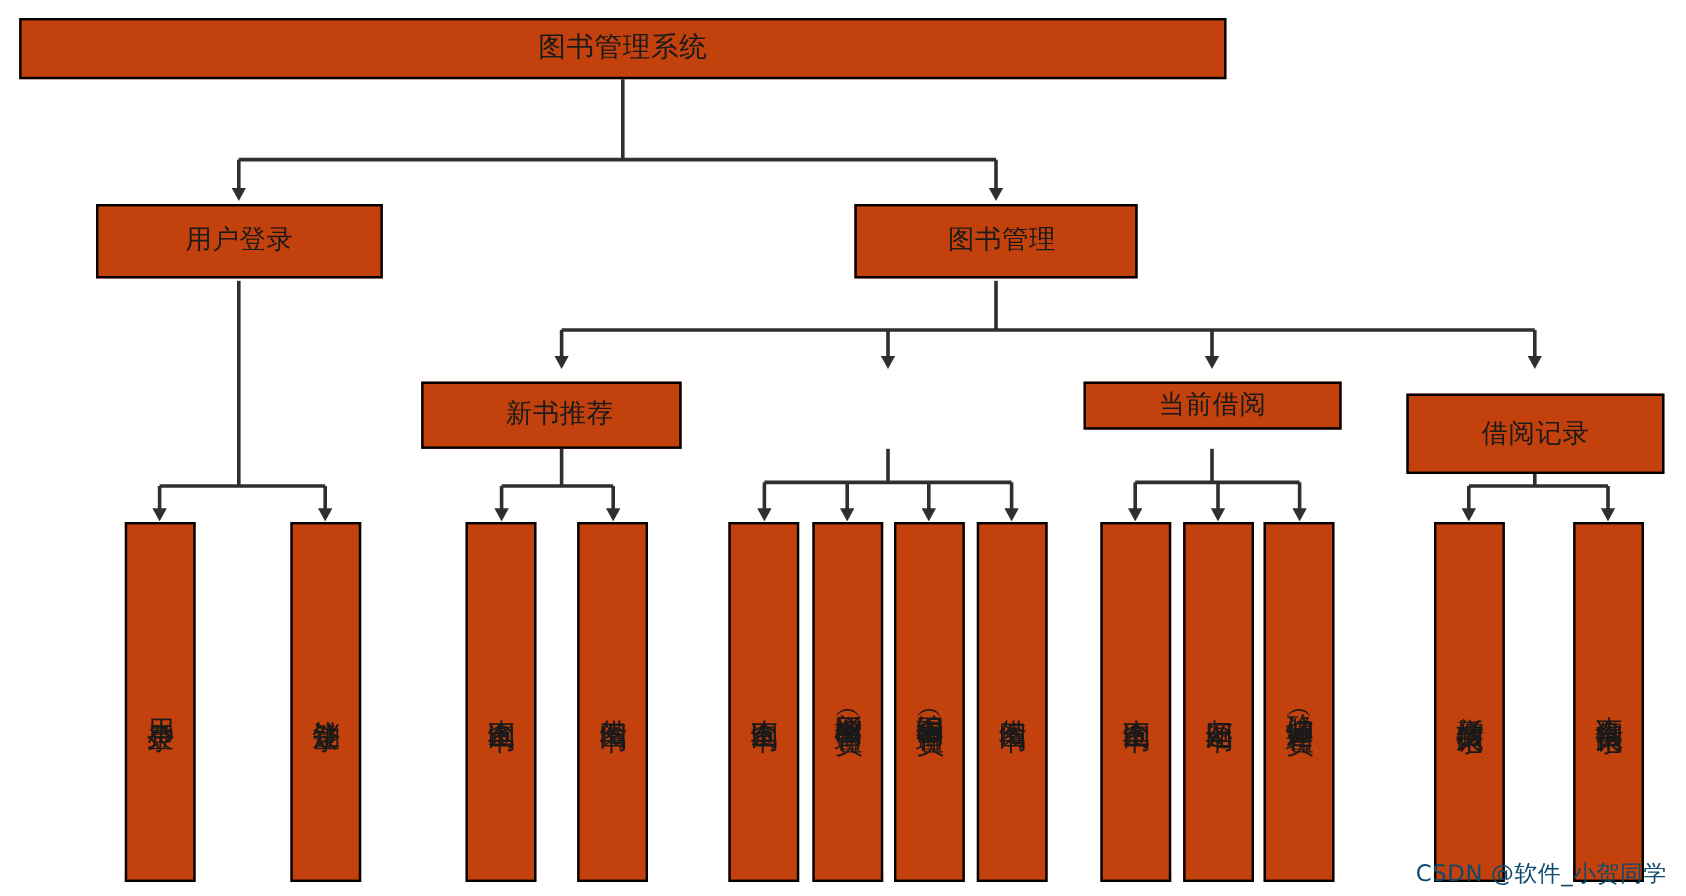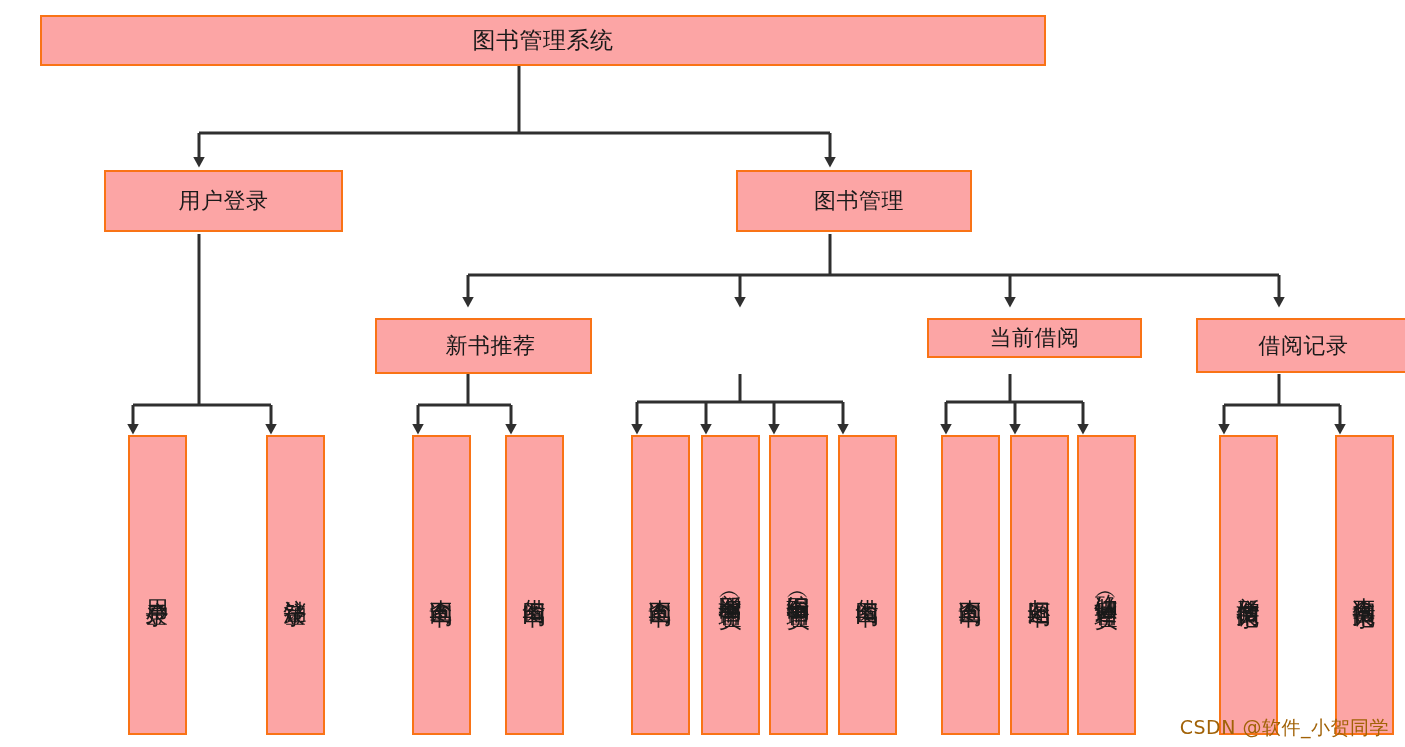--- a/index.html
+++ b/index.html
@@ -14,28 +14,27 @@
     position: relative;
     width: 1405px;
     height: 747px;
     background: #ffffff;
     overflow: hidden;
   }
   
   .node {
     position: absolute;
     box-sizing: border-box;
-    background: #fca5a5;
-    border: 2px solid #f97316;
+    background: #c2410c;
+    border: 2px solid #000000;
     display: flex;
     align-items: center;
     justify-content: center;
     color: #1a1a1a;
     z-index: 3;
-    margin-left: 24px;
   }
   .node .label {
     display: block;
     text-align: center;
     line-height: 1.18;
     white-space: nowrap;
   }
   
   .node.h .label {
     font-size: 22px;
@@ -67,21 +66,21 @@
     height: 747px;
     z-index: 1;
     pointer-events: none;
   }
   
   #watermark {
     position: absolute;
     right: 16px;
     bottom: 6px;
     font-size: 19px;
-    color: #a16207;
+    color: #0c4a6e;
     z-index: 5;
     white-space: nowrap;
     letter-spacing: 0.5px;
   }
 </style>
 </head>
 <body>
 
 <div id="canvas">
 
@@ -152,21 +151,21 @@
 
   <div class="node h" style="left:351px; top:318px; width:217px; height:56px;padding-left:14px;">
     <span class="label">新书推荐</span>
   </div>
 
 
   <div class="node h" style="left:903px; top:318px; width:215px; height:40px;">
     <span class="label">当前借阅</span>
   </div>
 
-  <div class="node h" style="left:1172px; top:318px; width:215px; height:55px;">
+  <div class="node h" style="left:1172px; top:328px; width:215px; height:67px;">
     <span class="label">借阅记录</span>
   </div>
 
   <div class="node v" style="left:104px; top:435px; width:59px; height:300px;">
     <span class="label">用户登录</span>
   </div>
 
   <div class="node v" style="left:242px; top:435px; width:59px; height:300px;">
     <span class="label">注销登录</span>
   </div>

